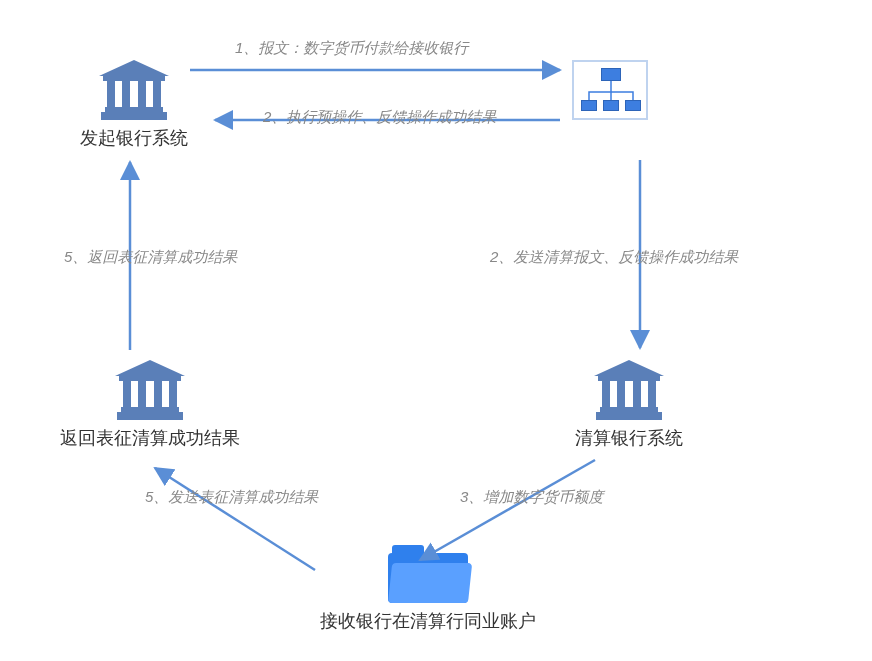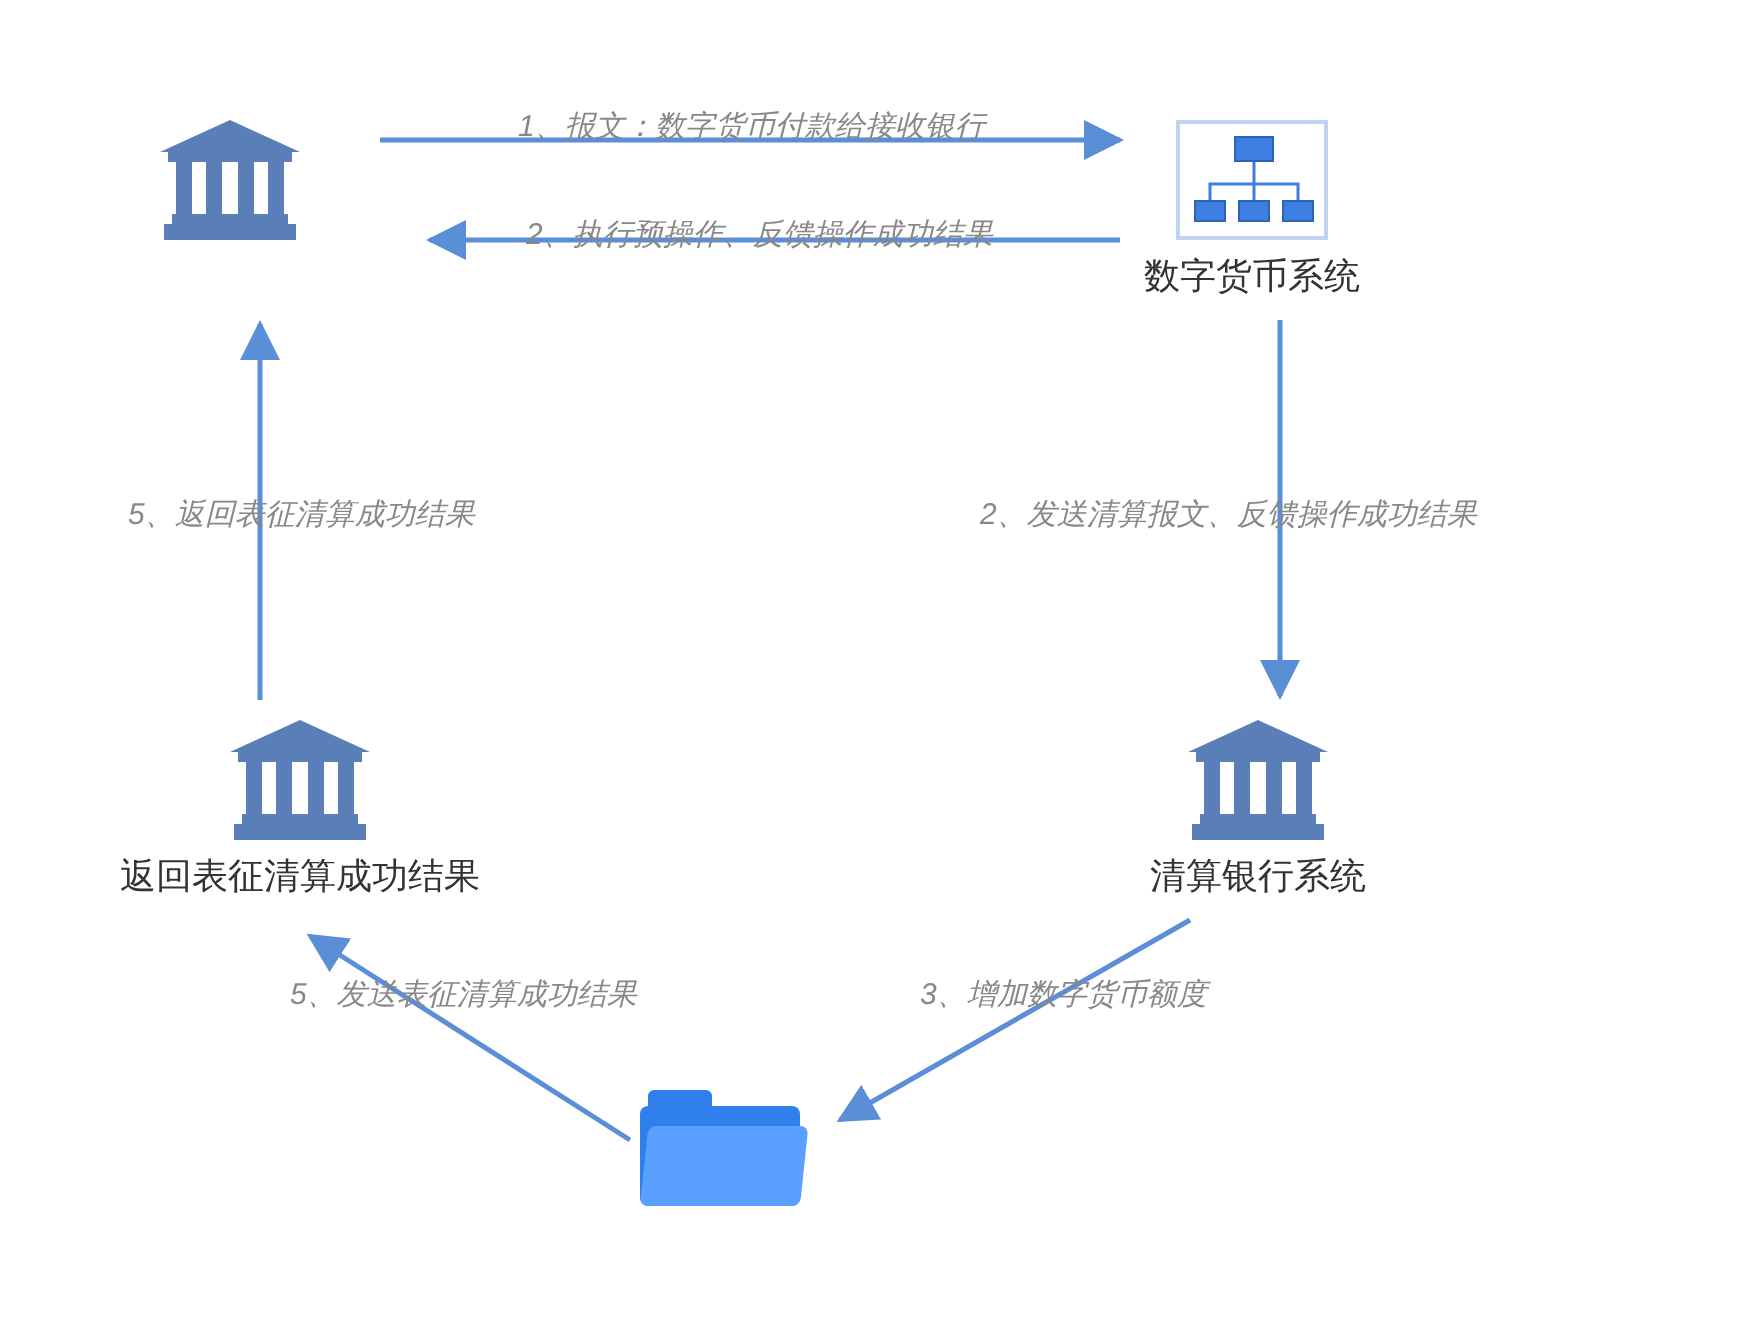--- a/index.html
+++ b/index.html
@@ -138,37 +138,37 @@
     <div class="roof"></div>
       <div class="top-bar"></div>
     <div class="cols">
         <span></span>
         <span></span>
         <span></span>
         <span></span>
       </div>
     <div class="base"></div>
   </div>
+  <div class="node-label">发起银行系统</div>
 </div>
 
 <div class="node" style="left:572px; top:60px;">
   <div class="orgicon">
     <div class="b top"></div>
       <div class="b c1"></div>
       <div class="b c2"></div>
       <div class="b c3"></div>
     <svg>
         <g stroke="#3d7ee0" stroke-width="1.5" fill="none">
       <path d="M37 19 V30"></path>
           <path d="M15 38 V30 H59 V38"></path>
           <path d="M37 30 V38"></path>
     </g>
       </svg>
   </div>
-  <div class="node-label">数字货币系统</div>
 </div>
 
 <div class="node" style="left:575px; top:360px;">
   <div class="bank">
     <div class="roof"></div>
       <div class="top-bar"></div>
     <div class="cols">
         <span></span>
         <span></span>
         <span></span>
@@ -193,20 +193,21 @@
   </div>
   <div class="node-label">返回表征清算成功结果</div>
 </div>
 
 <div class="node" style="left:320px; top:545px;">
   <div class="folder">
     <div class="tab"></div>
       <div class="back"></div>
       <div class="front"></div>
   </div>
+  <div class="node-label">接收银行在清算行同业账户</div>
 </div>
 
 <svg class="arrows">
   <defs>
     <marker id="ah" viewBox="0 0 10 10" refX="9" refY="5" markerWidth="8" markerHeight="8" orient="auto-start-reverse">
       <path d="M0 0 L10 5 L0 10 z" fill="#5a8ed6"></path>
     </marker>
   </defs>
   <g stroke="#5a8ed6" stroke-width="2.5" fill="none" marker-end="url(#ah)">
 
@@ -217,18 +218,18 @@
     <path d="M640 160 L640 348"></path>
 
     <path d="M595 460 L420 560"></path>
 
     <path d="M315 570 L155 468"></path>
 
     <path d="M130 350 L130 162"></path>
   </g>
 </svg>
 
-<div class="edge-label" style="left:235px; top:54px;margin-left:24px;">1、报文：数字货币付款给接收银行</div>
+<div class="edge-label" style="left:235px; top:39px;">1、报文：数字货币付款给接收银行</div>
 <div class="edge-label" style="left:243px; top:108px;margin-left:20px;">2、执行预操作、反馈操作成功结果</div>
 <div class="edge-label" style="left:490px; top:248px;">2、发送清算报文、反馈操作成功结果</div>
 <div class="edge-label" style="left:460px; top:488px;">3、增加数字货币额度</div>
 <div class="edge-label" style="left:145px; top:488px;">5、发送表征清算成功结果</div>
 <div class="edge-label" style="left:64px;  top:248px;">5、返回表征清算成功结果</div>
 
 </body></html>

